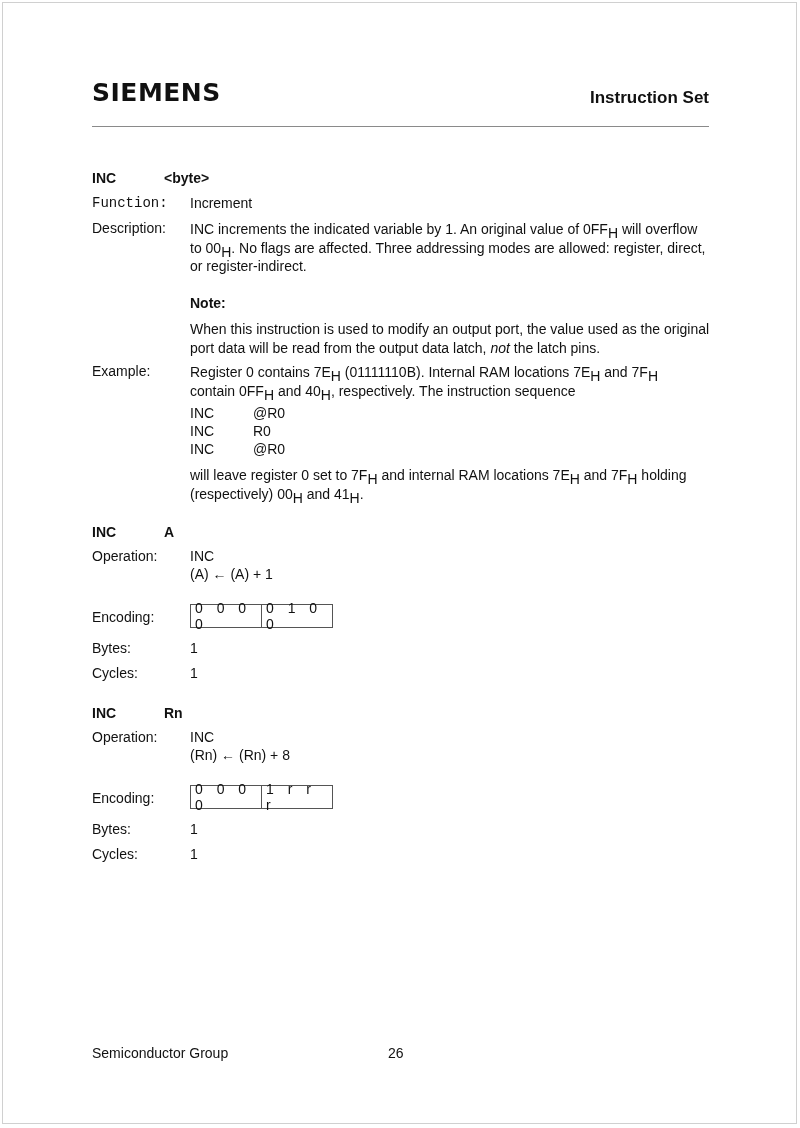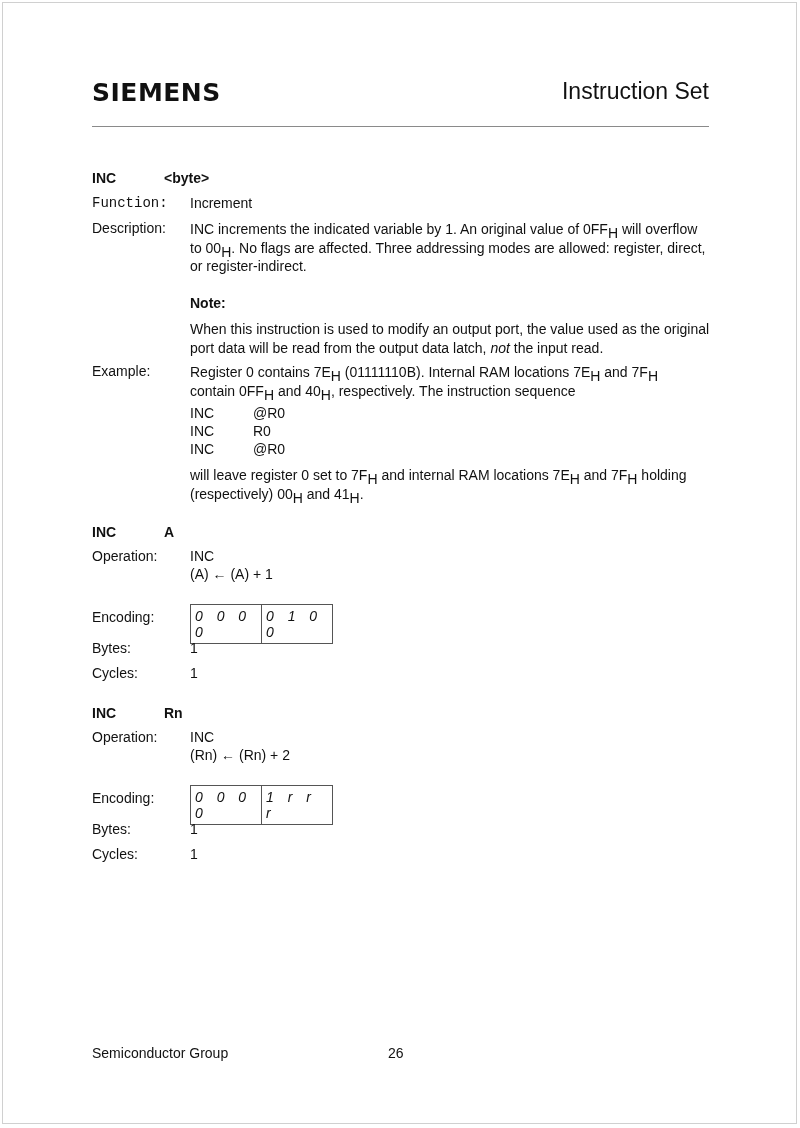--- a/index.html
+++ b/index.html
@@ -2,28 +2,28 @@
 <html><head>
 <meta charset="utf-8">
 <style>
   html, body { margin: 0; padding: 0; background: #ffffff; }
   body { width: 800px; height: 1128px; position: relative; overflow: hidden;
          font-family: "Liberation Sans", sans-serif; color: #111; }
   .page-border { position: absolute; left: 2px; top: 2px; width: 795px; height: 1122px;
                  border: 1px solid #d0d0d0; box-sizing: border-box; }
   .logo { position: absolute; left: 92px; top: 78px; font-family: "DejaVu Sans", sans-serif;
           font-weight: bold; font-size: 25px; letter-spacing: 0.5px; color: #111; }
-  .header-title { position: absolute; right: 91px; top: 78px; font-weight: normal; font-size: 23px; }
+  .header-title { position: absolute; right: 91px; top: 88px; font-weight: bold; font-size: 17px; }
   .header-rule { position: absolute; left: 92px; top: 126px; width: 617px; height: 1px; background: #8a8a8a; }
   .t { position: absolute; font-size: 14px; line-height: 17px; white-space: nowrap; }
   .b { font-weight: bold; }
   sub { font-size: 14px; vertical-align: -4px; line-height: 0; }
   .para { position: absolute; left: 190px; width: 520px; font-size: 14px; line-height: 18.5px; }
-  .enc { position: absolute; left: 190px; width: 143px; height: 40px; border: 1px solid #555;
-         box-sizing: border-box; display: flex; font-size: 14px; font-style: italic; }
+  .enc { position: absolute; left: 190px; width: 143px; height: 24px; border: 1px solid #555;
+         box-sizing: border-box; display: flex; font-size: 14px; }
   .enc .cell { flex: 1; display: flex; align-items: center; justify-content: center; letter-spacing: 5px; padding-left: 4px; }
   .enc .cell + .cell { border-left: 1px solid #555; }
   .footer { position: absolute; font-size: 14px; top: 1045px; }
 </style>
 </head>
 <body>
 
 <div class="page-border"></div>
 
 <div class="logo">SIEMENS</div>
@@ -39,21 +39,21 @@
 <div class="t" style="left:92px; top:220px;">Description:</div>
 <div class="para" style="top:220px;">
   <div><span>INC increments the indicated variable by 1. An original value of 0FF</span><sub>H</sub><span> will overflow</span></div>
   <div><span>to 00</span><sub>H</sub><span>. No flags are affected. Three addressing modes are allowed: register, direct,</span></div>
   <div>or register-indirect.</div>
 </div>
 
 <div class="t b" style="left:190px; top:295px;">Note:</div>
 <div class="para" style="top:320px;">
   <div>When this instruction is used to modify an output port, the value used as the original</div>
-  <div><span>port data will be read from the output data latch, </span><em>not</em><span> the input read.</span></div>
+  <div><span>port data will be read from the output data latch, </span><em>not</em><span> the latch pins.</span></div>
 </div>
 
 <div class="t" style="left:92px; top:363px;">Example:</div>
 <div class="para" style="top:363px;">
   <div><span>Register 0 contains 7E</span><sub>H</sub><span> (01111110B). Internal RAM locations 7E</span><sub>H</sub><span> and 7F</span><sub>H</sub></div>
   <div><span>contain 0FF</span><sub>H</sub><span> and 40</span><sub>H</sub><span>, respectively. The instruction sequence</span></div>
 </div>
 
 <div>
   <div class="t" style="left:190px; top:405px;">INC</div>
@@ -81,21 +81,21 @@
 </div>
 <div class="t" style="left:92px; top:640px;">Bytes:</div>
 <div class="t" style="left:190px; top:640px;">1</div>
 <div class="t" style="left:92px; top:665px;">Cycles:</div>
 <div class="t" style="left:190px; top:665px;">1</div>
 
 <div class="t b" style="left:92px; top:705px;">INC</div>
 <div class="t b" style="left:164px; top:705px;">Rn</div>
 <div class="t" style="left:92px; top:729px;">Operation:</div>
 <div class="t" style="left:190px; top:729px;">INC</div>
-<div class="t" style="left:190px; top:747px;">(Rn) ← (Rn) + 2</div>
+<div class="t" style="left:190px; top:747px;">(Rn) ← (Rn) + 8</div>
 <div class="t" style="left:92px; top:790px;">Encoding:</div>
 <div class="enc" style="top:785px;">
   <div class="cell">0 0 0 0</div>
   <div class="cell">1 r r r</div>
 </div>
 <div class="t" style="left:92px; top:821px;">Bytes:</div>
 <div class="t" style="left:190px; top:821px;">1</div>
 <div class="t" style="left:92px; top:846px;">Cycles:</div>
 <div class="t" style="left:190px; top:846px;">1</div>
 

